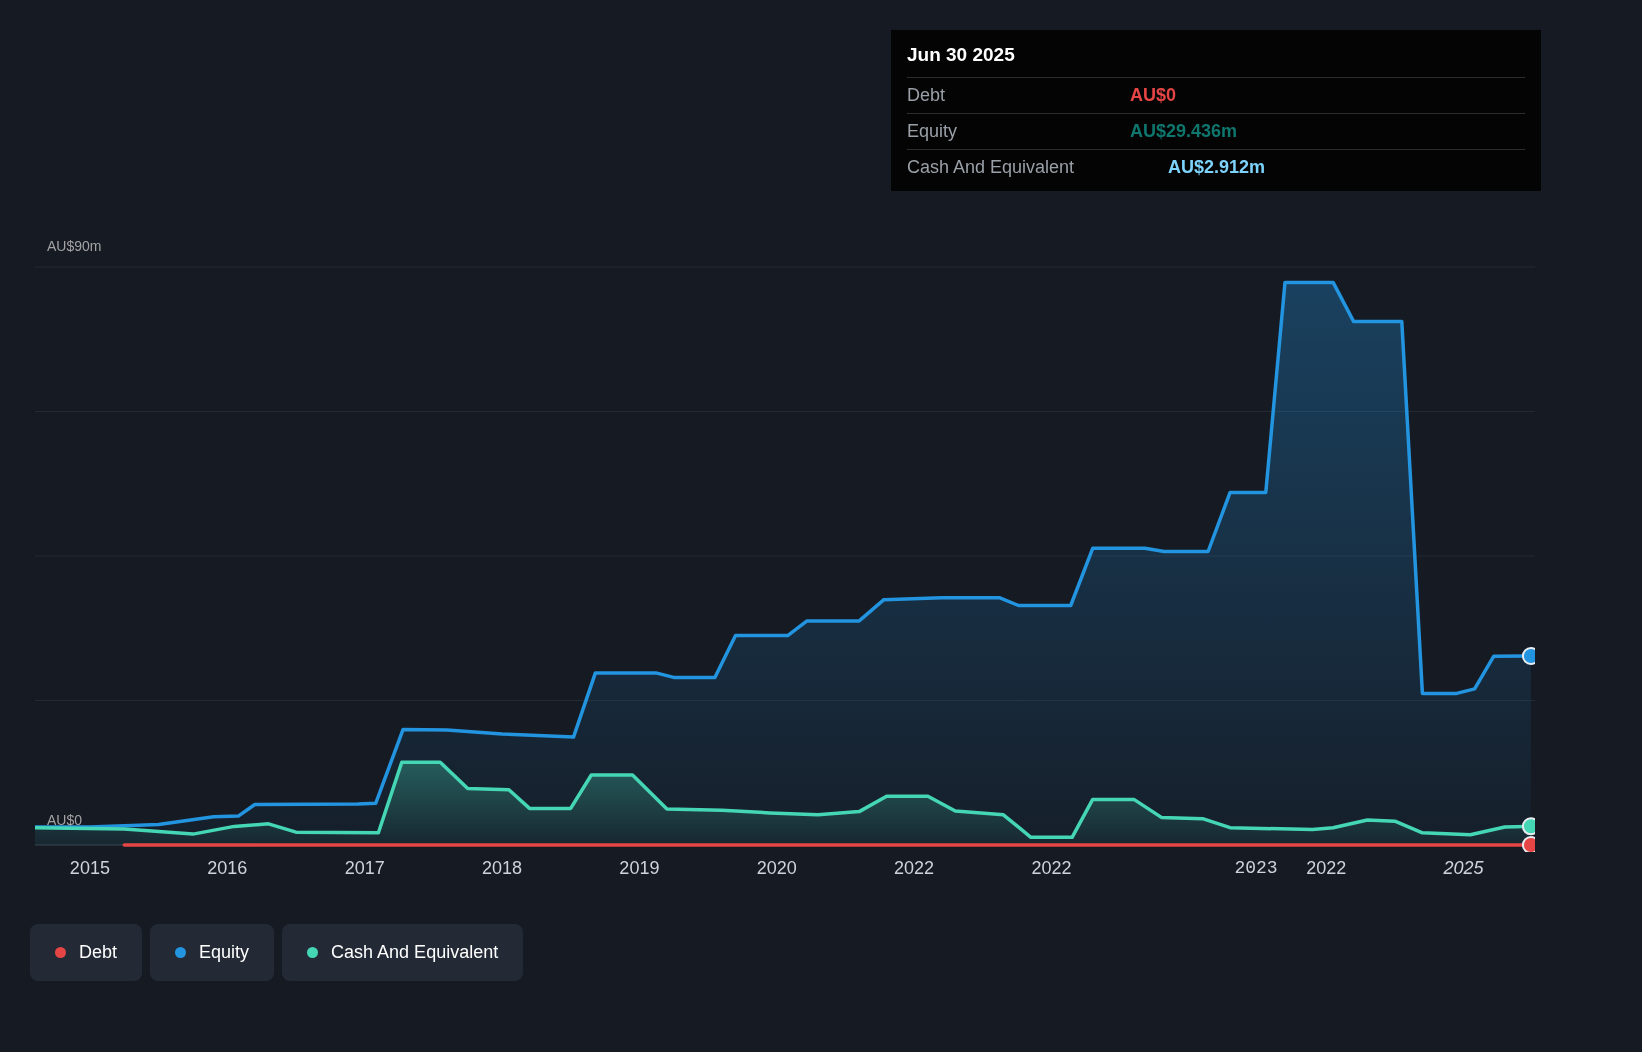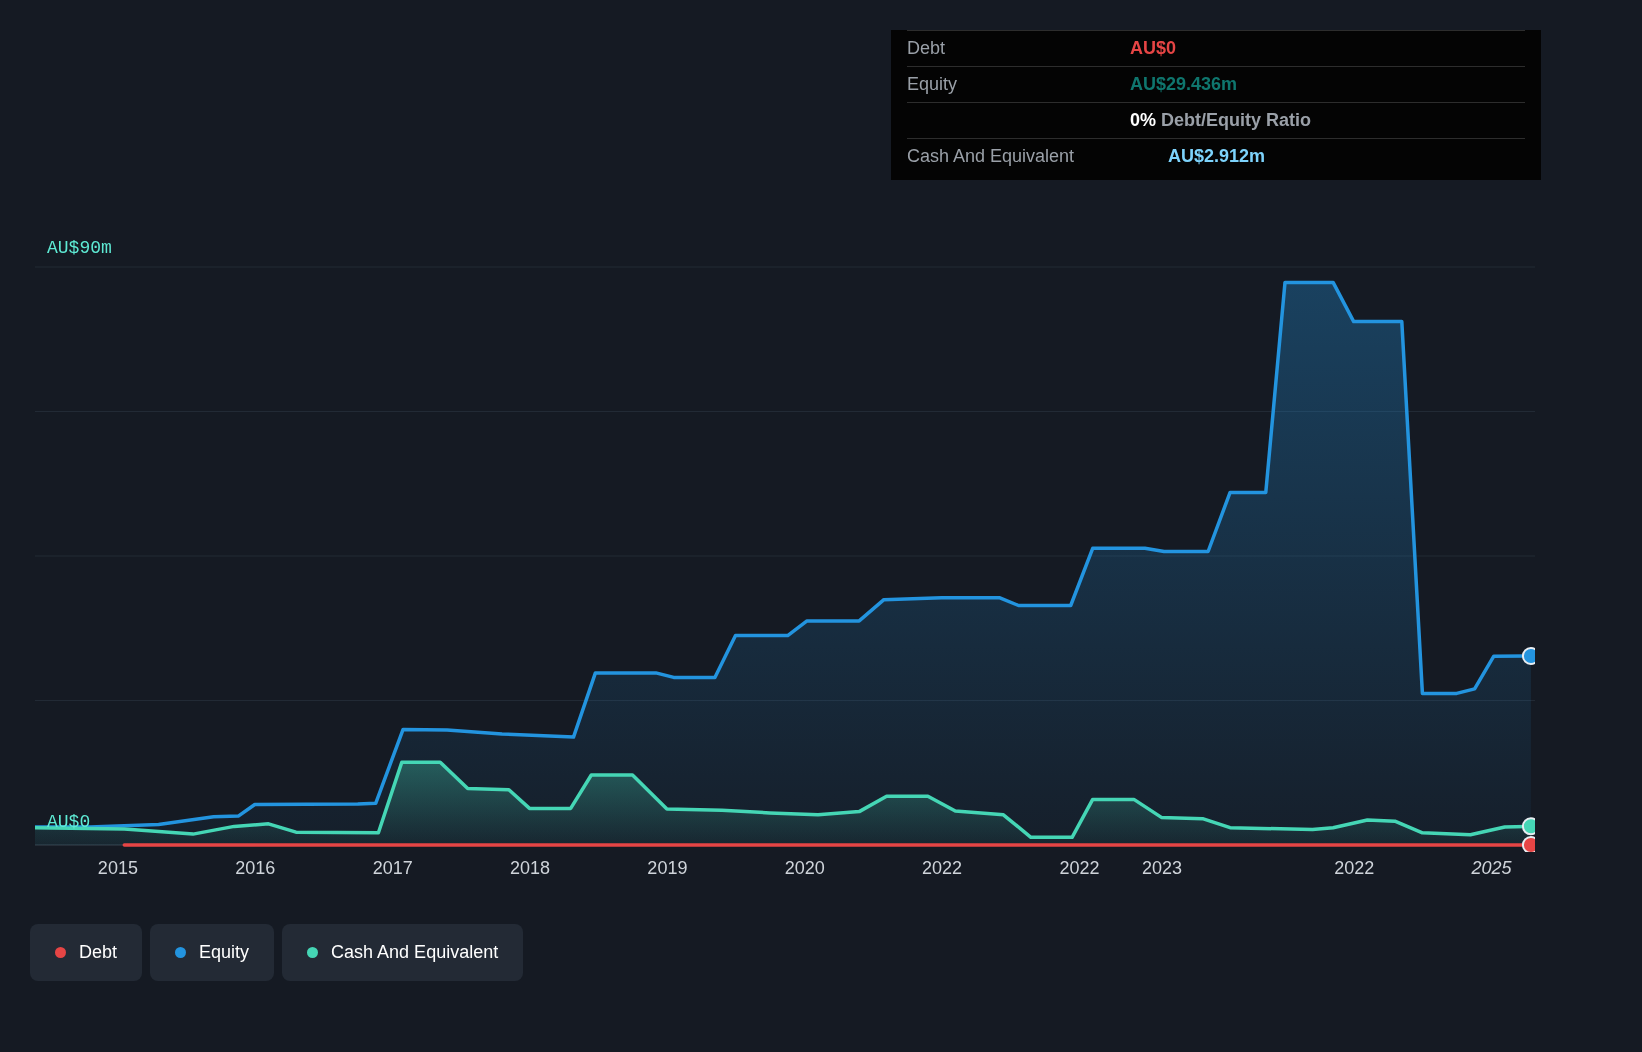--- a/index.html
+++ b/index.html
@@ -6,24 +6,23 @@
   html, body { width: 1642px; height: 1052px; }
   body {
     position: relative;
     overflow: hidden;
     font-family: "Liberation Sans", sans-serif;
     background: #151a23;
   }
   .y-label {
     position: absolute;
     left: 47px;
-    font-size: 18px;
-    color: #5eead4;
+    font-size: 14px;
+    color: #a3a3a3;
     z-index: 2;
-    font-family: Liberation Mono, monospace;
   }
   .y-top { top: 238px; }
   .y-zero { top: 812px; }
   #chart-svg {
     position: absolute;
     left: 35px;
     top: 260px;
     z-index: 1;
   }
   #x-axis {
@@ -32,21 +31,20 @@
     top: 858px;
     width: 1500px;
     height: 28px;
   }
   #x-axis span {
     position: absolute;
     transform: translateX(-50%);
     font-size: 18px;
     color: #cfd4da;
     white-space: nowrap;
-    margin-left: 28px;
   }
   .tooltip {
     position: absolute;
     left: 891px;
     top: 30px;
     width: 650px;
     padding: 0 16px 6px 16px;
     z-index: 5;
     color: #ffffff;
   }
@@ -135,37 +133,34 @@
 
 <div id="x-axis">
     <span style="left: 54.9px;">2015</span>
     <span style="left: 192.3px;">2016</span>
     <span style="left: 329.7px;">2017</span>
     <span style="left: 467px;">2018</span>
     <span style="left: 604.4px;">2019</span>
     <span style="left: 741.8px;">2020</span>
     <span style="left: 879.1px;">2022</span>
     <span style="left: 1016.5px; text-align: right;">2022</span>
-    <span style="left: 1099px;">2023</span>
+    <span style="left: 1221px; font-family: Liberation Mono, monospace;">2023</span>
     <span style="left: 1291.2px;">2022</span>
     <span style="left: 1428.6px; font-style: italic;">2025</span>
   </div>
 
 <div class="tooltip" style="background-color: rgb(4, 4, 4);">
+  <div class="t-title">Jun 30 2025</div>
   <div class="t-row">
     <span class="t-label">Debt</span>
     <span class="t-value" style="color: rgb(230, 69, 69);">AU$0</span>
   </div>
   <div class="t-row">
     <span class="t-label">Equity</span>
     <span class="t-value" style="color: #0f766e;">AU$29.436m</span>
-  </div>
-  <div class="t-row">
-    <span class="t-label"></span>
-    <span class="t-ratio"><b>0%</b>&nbsp;<span class="t-muted">Debt/Equity Ratio</span></span>
   </div>
   <div class="t-row">
     <span class="t-label">Cash And Equivalent</span>
     <span class="t-value" style="color: #7dd3fc; margin-left: 38px;">AU$2.912m</span>
   </div>
 </div>
 
 <div class="legend">
   <div class="legend-item">
     <span class="dot" style="background-color: rgb(230, 69, 69);"></span>

